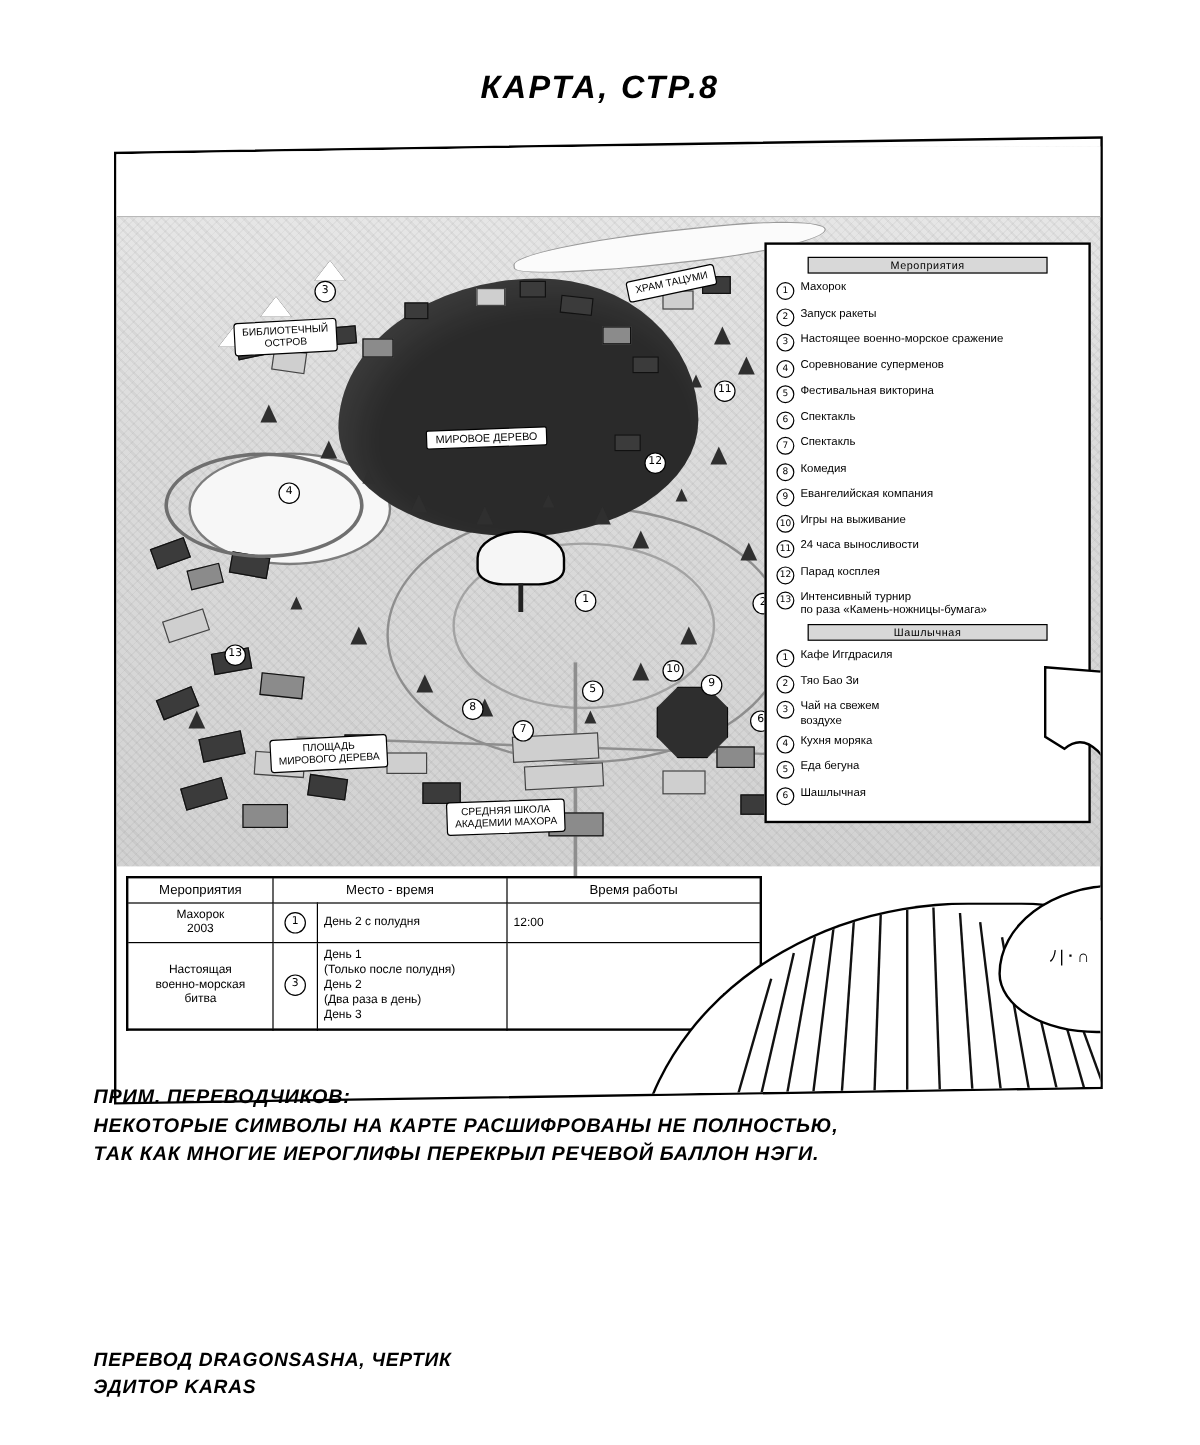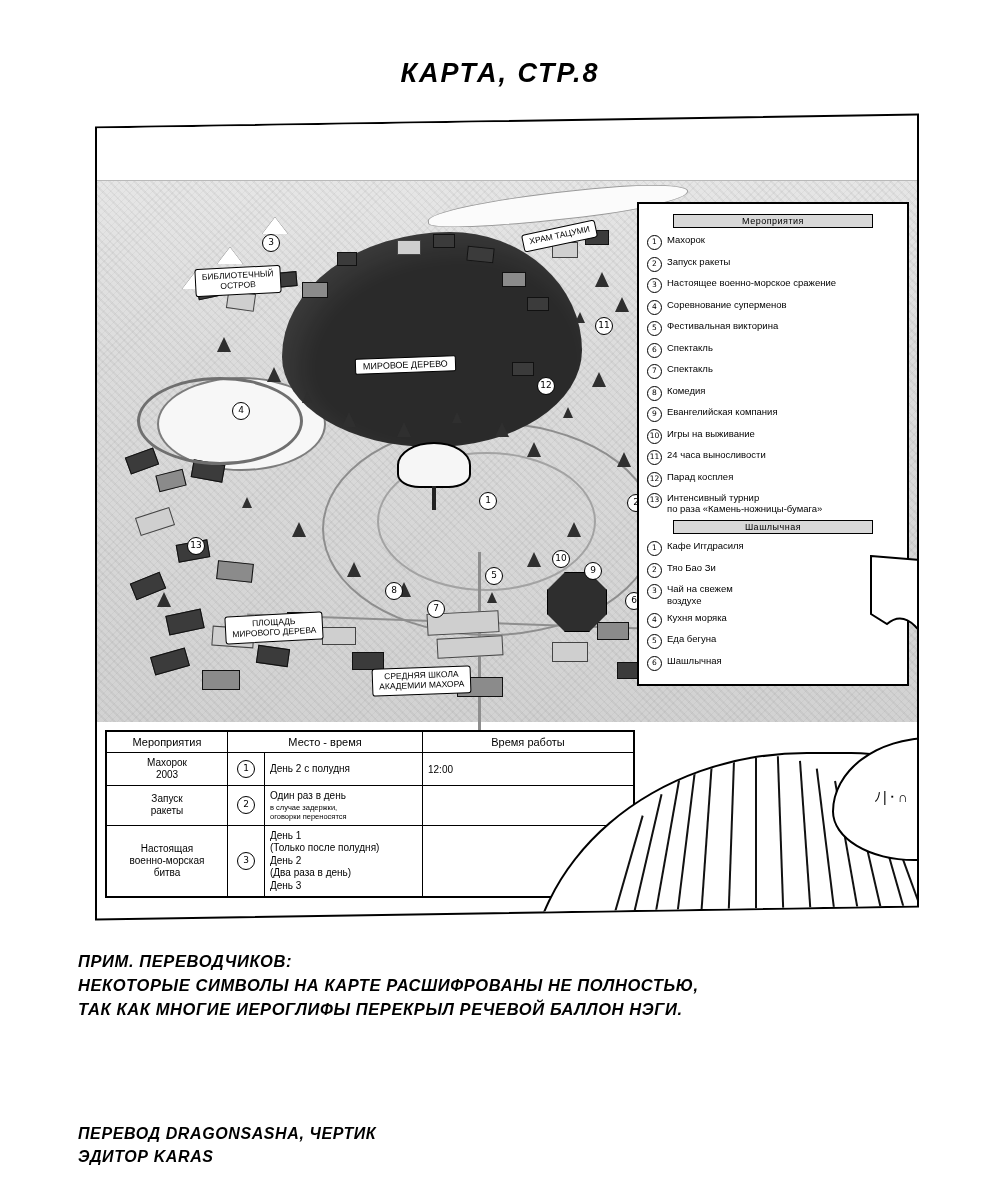--- a/index.html
+++ b/index.html
@@ -313,21 +313,21 @@
     top: 432px;
     width: 110px;
     height: 110px;
     z-index: 30;
   }
 
   
   #notes {
     position: absolute;
     left: 78px;
-    top: 950px;
+    top: 903px;
     font-size: 16.5px;
     font-weight: bold;
     font-style: italic;
     line-height: 1.45;
     letter-spacing: 0.6px;
     white-space: pre-line;
   }
   #credits {
     position: absolute;
     left: 78px;
@@ -566,33 +566,20 @@
           <td class="num-cell">
             <span class="circ-num" style="position:static; display:inline-block;">1</span>
           </td>
           <td>
             <div class="main-line">День 2 с полудня</div>
             <div class="sub"></div>
           </td>
           <td>12:00</td>
         </tr>
         <tr>
-          <td class="ev-name">Запуск
-ракеты</td>
-          <td class="num-cell">
-            <span class="circ-num" style="position:static; display:inline-block;">2</span>
-          </td>
-          <td>
-            <div class="main-line">Один раз в день</div>
-            <div class="sub">в случае задержки,
-оговорки переносятся</div>
-          </td>
-          <td></td>
-        </tr>
-        <tr>
           <td class="ev-name">Настоящая
 военно-морская
 битва</td>
           <td class="num-cell">
             <span class="circ-num" style="position:static; display:inline-block;">3</span>
           </td>
           <td>
             <div class="main-line">День 1
 (Только после полудня)
 День 2

